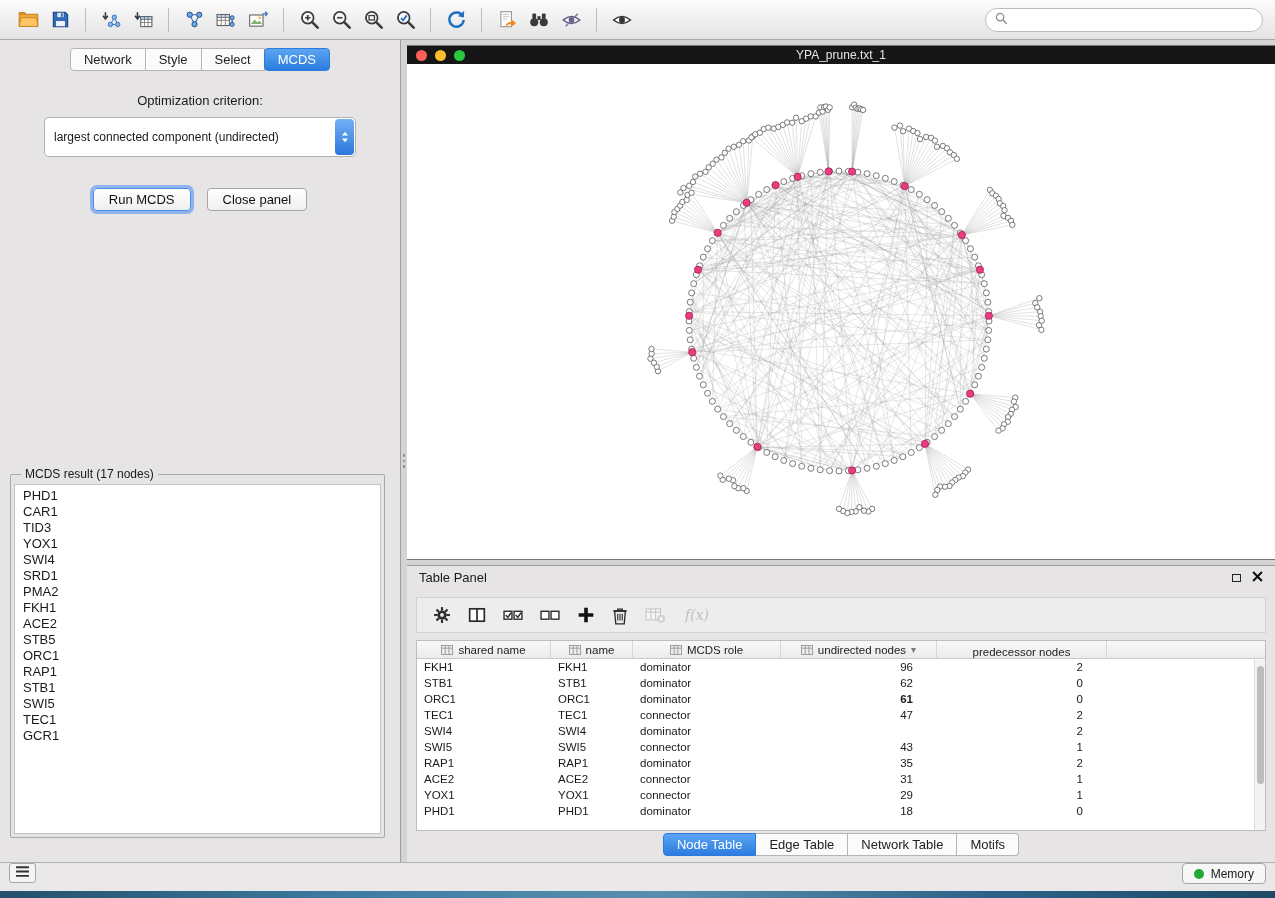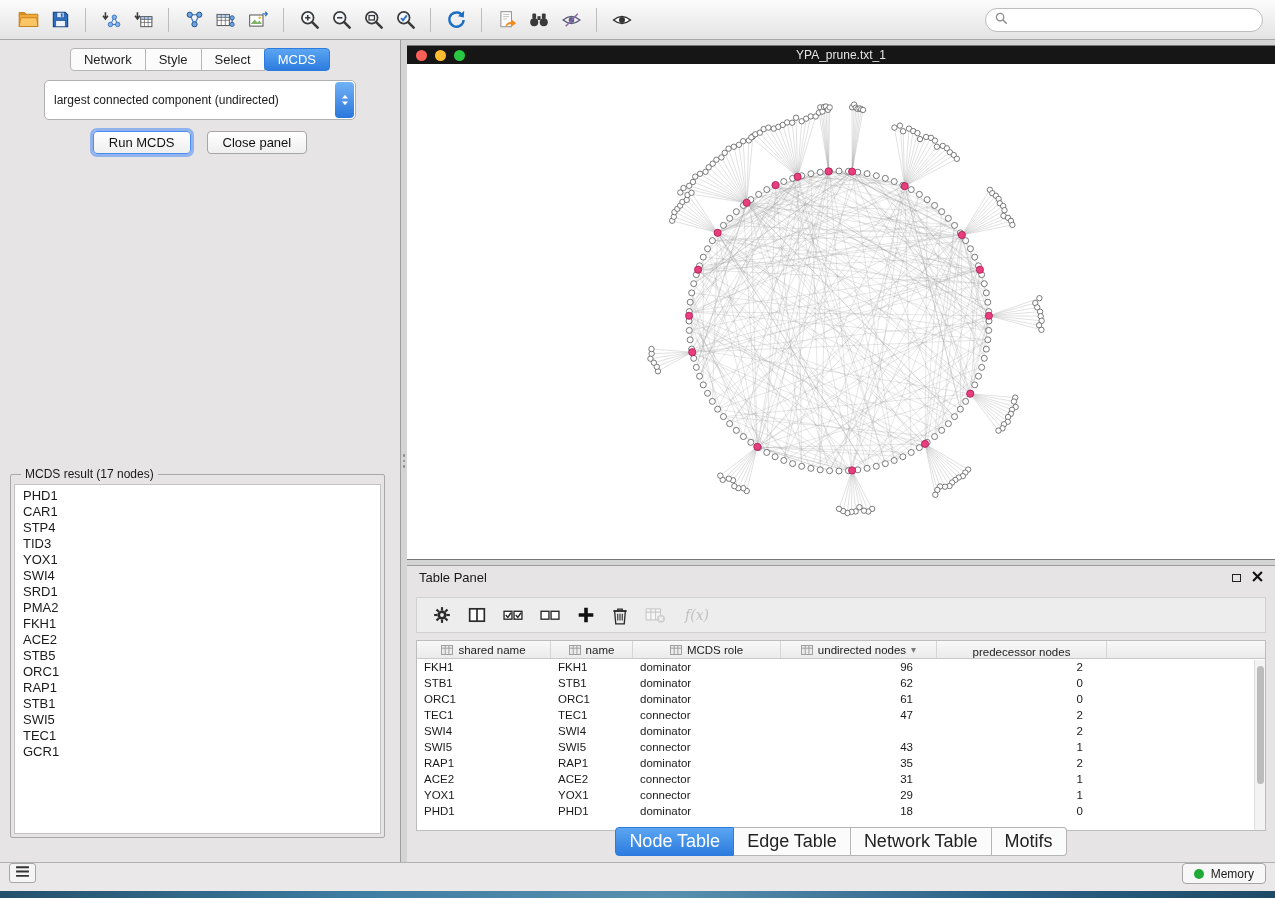--- a/index.html
+++ b/index.html
@@ -23,21 +23,21 @@
   .cp-header{height:28px;display:flex;align-items:center;padding:0 10px;font-size:13px}
   .win-controls{margin-left:auto;display:flex;align-items:center;gap:11px}
   .undock-box{width:9px;height:8px;border:1.4px solid #222;display:inline-block}
   .cp-tabs{display:flex;justify-content:center;margin-top:8px}
   .cp-tab{font-size:13px;padding:3px 13px;background:#fbfbfb;border:1px solid #b5b5b5;border-left:none;color:#222}
   .cp-tab:first-child{border-left:1px solid #b5b5b5;border-radius:4px 0 0 4px}
   .cp-tab.active{background:linear-gradient(#5ba5f2,#2c7cdf);color:#fff;border:1px solid #2c7cdf;border-radius:4px;margin-left:-1px}
   .cp-opt-label{text-align:center;margin-top:22px;font-size:13px}
   .cp-dropdown{margin:9px auto 0;width:312px;height:40px;background:#fff;border:1px solid #b0b0b0;border-radius:5px;display:flex;align-items:center;font-size:12px;padding-left:9px;position:relative}
   .cp-dropdown .stepper{position:absolute;right:1px;top:1px;bottom:1px;width:19px;border-radius:4px;background:linear-gradient(#72b1f5,#2a77dc);display:flex;align-items:center;justify-content:center}
-  .cp-buttons{display:flex;justify-content:center;gap:16px;margin-top:11px}
+  .cp-buttons{display:flex;justify-content:center;gap:16px;margin-top:31px}
   .cp-btn{font-size:13px;padding:3px 15px;background:linear-gradient(#ffffff,#efefef);border:1px solid #a6a6a6;border-radius:4px;color:#111}
   .cp-btn.focused{box-shadow:0 0 0 3px rgba(72,139,244,.55);border-color:#4a8cf0}
   .cp-fieldset{position:absolute;left:10px;right:15px;top:427px;bottom:24px;border:1px solid #a9a9a9;border-radius:2px;padding:3px}
   .cp-fieldset legend{font-size:12px;padding:0 4px;margin-left:7px}
   .cp-list{width:100%;height:100%;background:#fff;border:1px solid #c4c4c4;overflow:hidden;font-size:13px;padding:3px 8px}
   .cp-list div{line-height:16px}
   .splitter-handle{position:absolute;left:401px;top:408px;width:6px;height:26px;display:flex;flex-direction:column;align-items:center;justify-content:center;gap:3px}
   .splitter-handle i{width:2.5px;height:2.5px;border-radius:50%;background:#8a8a8a}
 
   
@@ -59,21 +59,21 @@
   .tp-table{position:absolute;top:74px;left:9px;right:9px;bottom:31px;background:#fff;border:1px solid #bdbdbd;overflow:hidden}
   .t-head{display:flex;height:18px;background:linear-gradient(#f8f8f8,#ebebeb);border-bottom:1px solid #c9c9c9}
   .t-hcell{display:flex;align-items:center;justify-content:center;gap:5px;font-size:11.5px;border-right:1px solid #d6d6d6;color:#222;overflow:hidden}
   .sort-chev{color:#7a7a7a;font-size:10px}
   .t-row{display:flex;height:16px;font-size:11.5px}
   .t-cell{padding:0 7px;display:flex;align-items:center;overflow:hidden}
   .t-cell.num{justify-content:flex-end;padding-right:24px}
   .t-scrollbar{position:absolute;top:19px;right:0;width:11px;bottom:0;background:#f3f3f3;border-left:1px solid #dcdcdc}
   .t-thumb{position:absolute;left:1.5px;right:1.5px;top:6px;height:118px;background:#bcbcbc;border-radius:5px}
   .tp-tabs{position:absolute;bottom:6px;left:0;right:0;display:flex;justify-content:center}
-  .tp-tab{font-size:18px;padding:3px 13px;background:#fbfbfb;border:1px solid #b5b5b5;border-left:none;color:#222}
+  .tp-tab{font-size:13px;padding:3px 13px;background:#fbfbfb;border:1px solid #b5b5b5;border-left:none;color:#222}
   .tp-tab:first-child{border-left:1px solid #b5b5b5;border-radius:4px 0 0 4px}
   .tp-tab:last-child{border-radius:0 4px 4px 0}
   .tp-tab.active{background:linear-gradient(#5ba5f2,#2c7cdf);color:#fff;border-color:#2c7cdf}
 
   
   .statusbar{position:absolute;left:0;right:0;bottom:7px;height:29px;background:#eae8e8;border-top:1px solid #b2b2b2;display:flex;align-items:flex-start;padding:0 9px}
   .sb-left-btn{width:27px;height:20px;border:1px solid #a6a6a6;border-radius:3px;background:#f5f5f5;display:flex;align-items:center;justify-content:center}
   .memory-btn{margin-left:auto;display:flex;align-items:center;gap:7px;border:1px solid #a6a6a6;border-radius:4px;background:#f7f7f7;padding:2px 11px;font-size:12px;height:21px}
   .memory-dot{width:10px;height:10px;border-radius:50%}
   .desktop-strip{position:absolute;left:0;right:0;bottom:0;height:7px;background:linear-gradient(90deg,#24506b,#3e7da2 28%,#598fae 52%,#2d6288 78%,#1e4a66)}
@@ -224,39 +224,39 @@
 
   <div class="workspace">
 
     <div class="control-panel">
       <div class="cp-tabs">
           <div class="cp-tab">Network</div>
           <div class="cp-tab">Style</div>
           <div class="cp-tab">Select</div>
           <div class="cp-tab active">MCDS</div>
         </div>
+      <div class="cp-opt-label">Optimization criterion:</div>
       <div class="cp-dropdown">
         <span>largest connected component (undirected)</span>
         <span class="stepper">
           <svg viewBox="0 0 8 12" width="8" height="12">
               <path d="M4 0.8 L7 4.6 H1Z" fill="#fff"></path>
               <path d="M4 11.2 L1 7.4 H7Z" fill="#fff"></path>
             </svg>
         </span>
       </div>
       <div class="cp-buttons">
         <button class="cp-btn focused">Run MCDS</button>
         <button class="cp-btn">Close panel</button>
       </div>
       <fieldset class="cp-fieldset">
         <legend>MCDS result (17 nodes)</legend>
         <div class="cp-list">
             <div>PHD1</div>
             <div>CAR1</div>
-            <div>STP4</div>
             <div>TID3</div>
             <div>YOX1</div>
             <div>SWI4</div>
             <div>SRD1</div>
             <div>PMA2</div>
             <div>FKH1</div>
             <div>ACE2</div>
             <div>STB5</div>
             <div>ORC1</div>
             <div>RAP1</div>
@@ -1101,21 +1101,21 @@
                 <div class="t-cell" style="width: 134px;">STB1</div>
                 <div class="t-cell" style="width: 82px;">STB1</div>
                 <div class="t-cell" style="width: 148px;">dominator</div>
                 <div class="t-cell num" style="width: 156px;">62</div>
                 <div class="t-cell num" style="width: 170px;">0</div>
               </div>
               <div class="t-row">
                 <div class="t-cell" style="width: 134px;">ORC1</div>
                 <div class="t-cell" style="width: 82px;">ORC1</div>
                 <div class="t-cell" style="width: 148px;">dominator</div>
-                <div class="t-cell num" style="width: 156px;">61</div>
+                <div class="t-cell num" style="width: 156px; font-weight: bold;">61</div>
                 <div class="t-cell num" style="width: 170px;">0</div>
               </div>
               <div class="t-row">
                 <div class="t-cell" style="width: 134px;">TEC1</div>
                 <div class="t-cell" style="width: 82px;">TEC1</div>
                 <div class="t-cell" style="width: 148px;">connector</div>
                 <div class="t-cell num" style="width: 156px;">47</div>
                 <div class="t-cell num" style="width: 170px;">2</div>
               </div>
               <div class="t-row">

